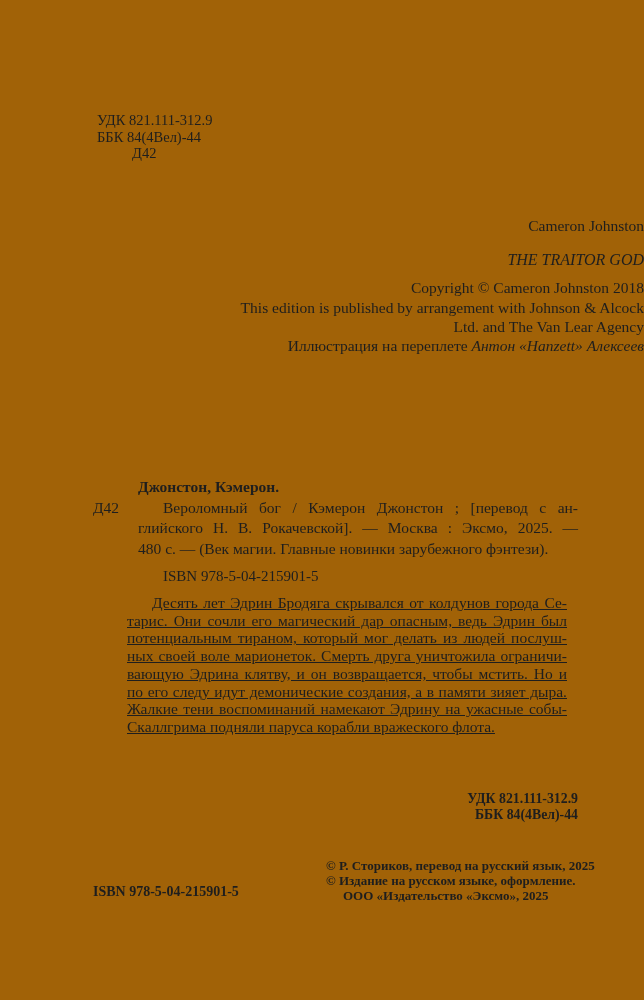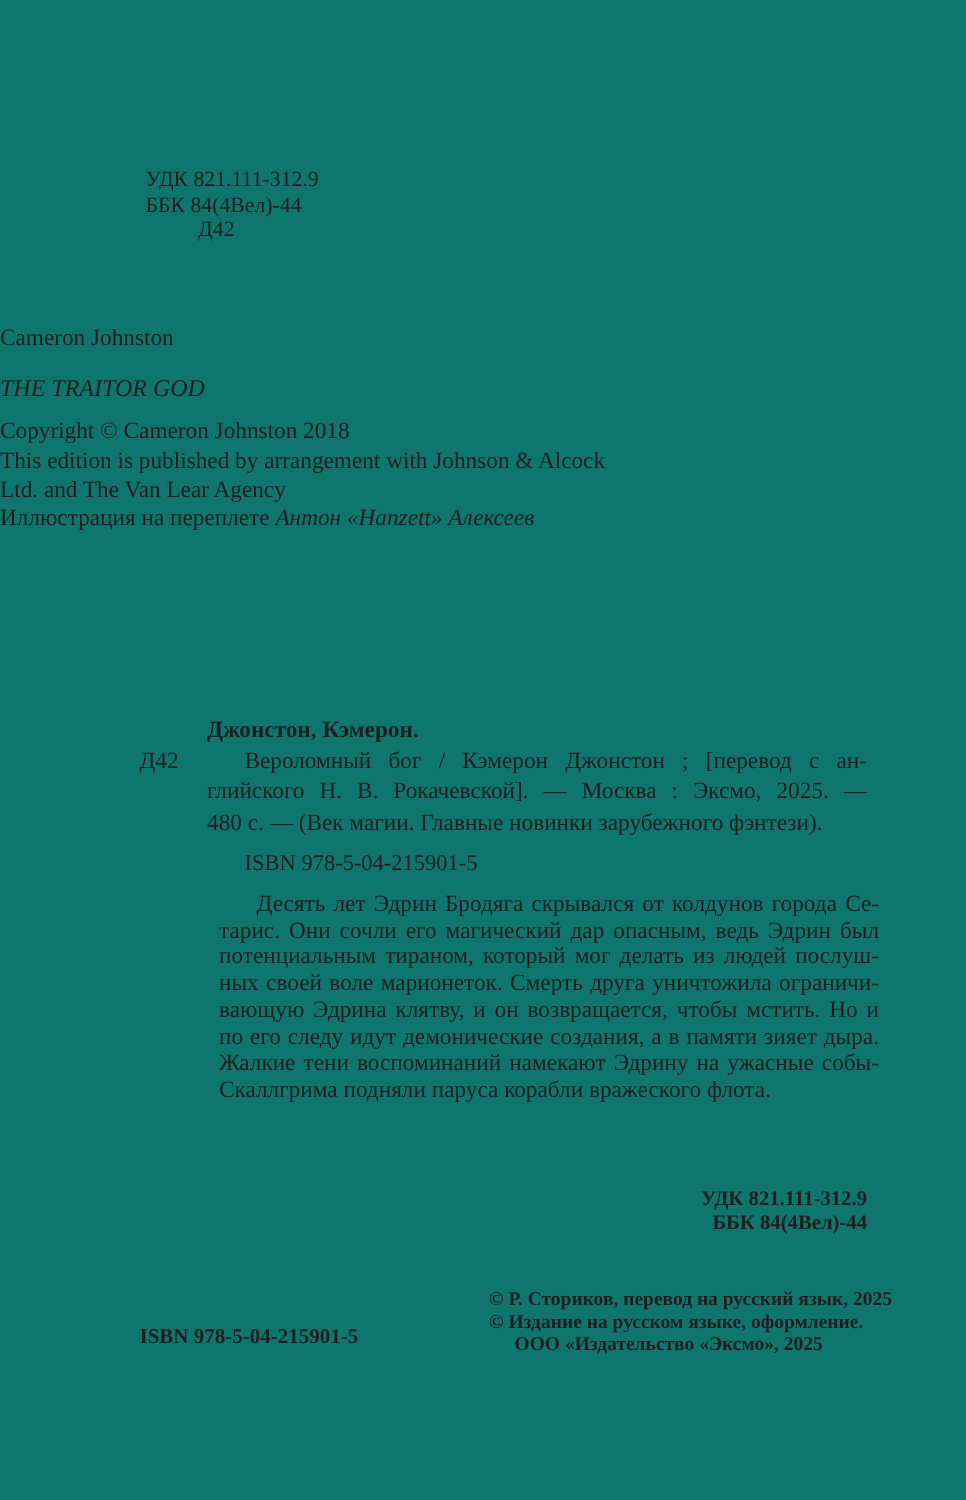--- a/index.html
+++ b/index.html
@@ -4,39 +4,39 @@
 <style>
   html, body {
     margin: 0;
     padding: 0;
     background: #ffffff;
   }
   .page {
     position: relative;
     width: 644px;
     height: 1000px;
-    background: #0f766e;
+    background: #a16207;
     color: #1e1e1e;
     font-family: "Liberation Serif", "DejaVu Serif", serif;
     overflow: hidden;
   }
   .abs { position: absolute; }
 
   
   .top-codes {
     left: 97px; top: 112px;
     font-size: 14.5px; line-height: 16.5px;
     white-space: nowrap;
   }
   .top-codes .author-code { padding-left: 35px; }
 
   
   .title-block {
-    left: 0; right: 0; top: 217px;
-    text-align: left;
+    left: 12px; right: 0; top: 217px;
+    text-align: right;
     font-size: 15.5px;
   }
   .title-block .author-line { margin-bottom: 16px; }
   .title-block .orig-title { font-size: 16px; margin-bottom: 9px; font-style: italic; }
   .title-block .copy-line { line-height: 19.6px; }
   .title-block .illustration-line { margin-top: 0; }
   .title-block .artist { font-style: italic; }
 
   
   .catalog {
@@ -52,23 +52,23 @@
   .j { text-align: justify; text-align-last: justify; }
 
   .isbn-mid {
     left: 163px; top: 568px;
     font-size: 15px;
     white-space: nowrap;
   }
 
   
   .annotation {
-    left: 146px; top: 594px;
+    left: 127px; top: 594px;
     width: 440px;
-    font-size: 15.5px; line-height: 17.7px;
+    font-size: 15.5px; line-height: 17.7px; text-decoration: underline;
   }
 
   
   .bottom-codes {
     right: 66px; top: 791px;
     text-align: right;
     font-weight: bold;
     font-size: 13.8px; line-height: 16px;
     white-space: nowrap;
   }

